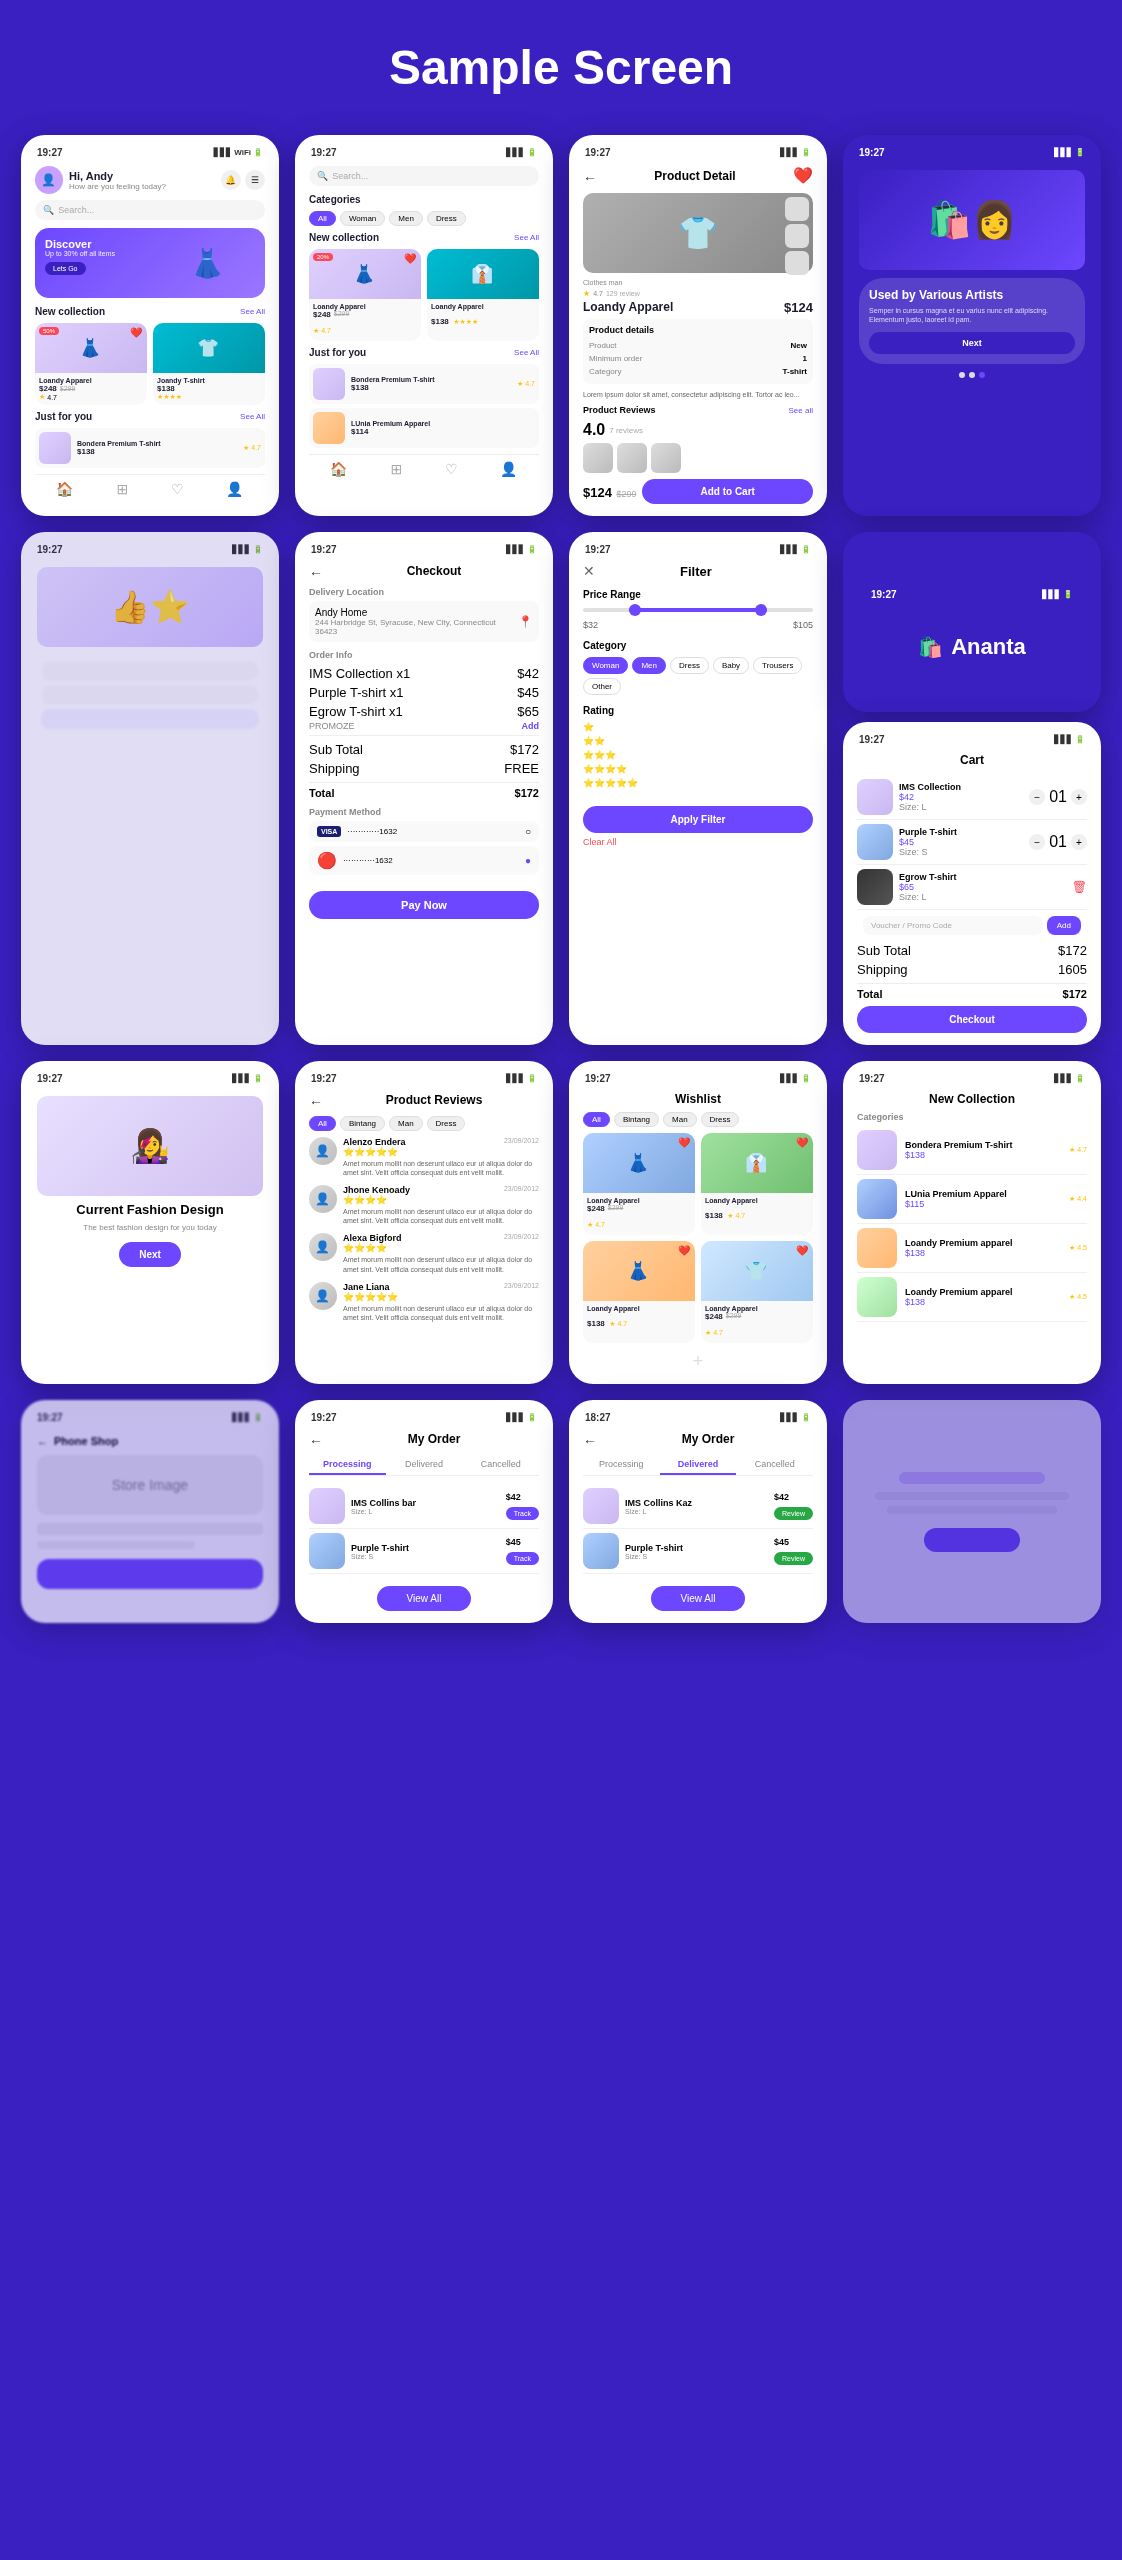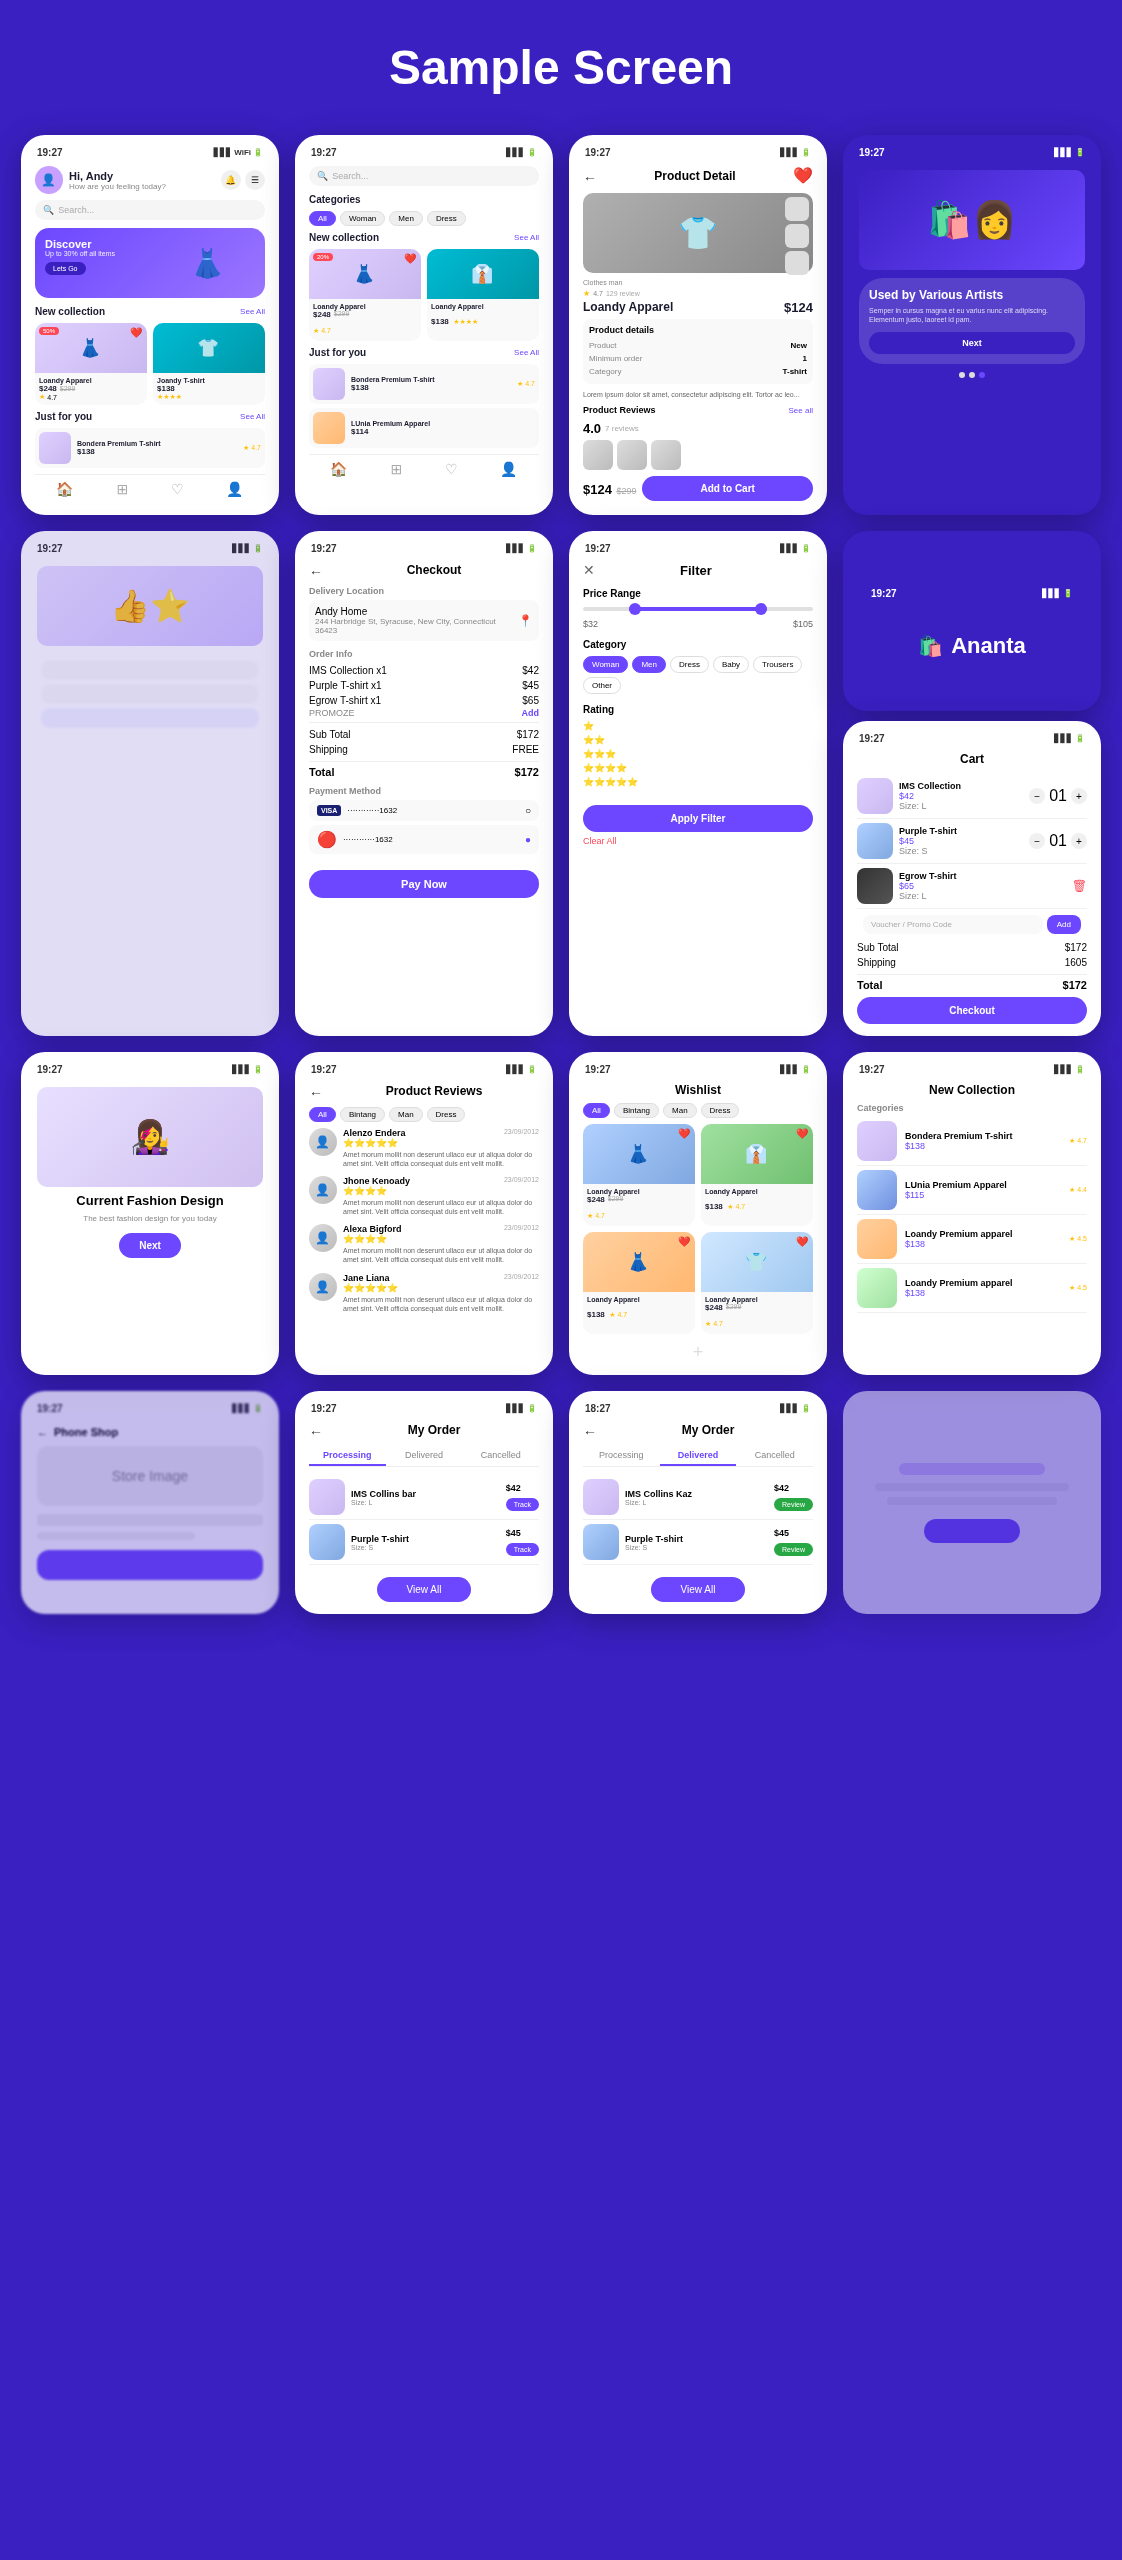--- a/index.html
+++ b/index.html
@@ -222,21 +222,21 @@
 
     
     .checkout-header { display: flex; align-items: center; gap: 6px; margin-bottom: 8px; }
     .back-btn { font-size: 14px; color: #333; }
     .checkout-title { font-size: 12px; font-weight: 700; flex: 1; text-align: center; }
     .checkout-section { margin-bottom: 8px; }
     .checkout-section-title { font-size: 9px; font-weight: 700; color: #888; margin-bottom: 4px; }
     .delivery-info { background: #f9f9f9; border-radius: 8px; padding: 6px; }
     .delivery-name { font-size: 10px; font-weight: 400; }
     .delivery-addr { font-size: 8px; color: #888; }
-    .order-item { display: flex; justify-content: space-between; font-size: 10px; padding: 2px 0; }
+    .order-item { display: flex; justify-content: space-between; font-size: 13px; padding: 2px 0; }
     .promo-row { display: flex; justify-content: space-between; align-items: center; font-size: 9px; color: #888; }
     .add-promo { color: #6c47ff; font-size: 9px; font-weight: 600; }
     .divider { border: none; border-top: 1px solid #eee; margin: 4px 0; }
     .total-row { display: flex; justify-content: space-between; font-size: 11px; font-weight: 700; }
     .payment-card {
       background: #f9f9f9;
       border-radius: 8px;
       padding: 5px 8px;
       display: flex;
       align-items: center;
@@ -667,21 +667,21 @@
             <span class="spec-label">Category</span>
             <span class="spec-value">T-shirt</span>
           </div>
       </div>
       <div style="font-size:7px;color:#666;line-height:1.3;margin-bottom:6px">Lorem ipsum dolor sit amet, consectetur adipiscing elit. Tortor ac leo...</div>
       <div class="section-header">
         <span style="font-size:9px;font-weight:700">Product Reviews</span>
         <span class="see-all">See all</span>
       </div>
       <div style="display:flex;align-items:center;gap:4px;margin-bottom:4px">
-        <span style="font-size:13px;font-weight:800">4.0</span>
+        <span style="font-size:16px;font-weight:800">4.0</span>
         <span style="font-size:8px;color:#aaa">7 reviews</span>
       </div>
       <div class="review-imgs">
         <div class="review-img"></div>
         <div class="review-img"></div>
         <div class="review-img"></div>
       </div>
       <div class="add-to-cart-row">
         <div>
           <span class="price-big">$124</span>

